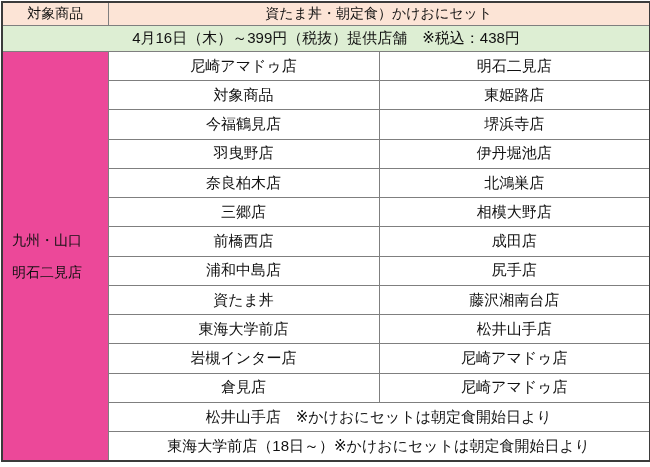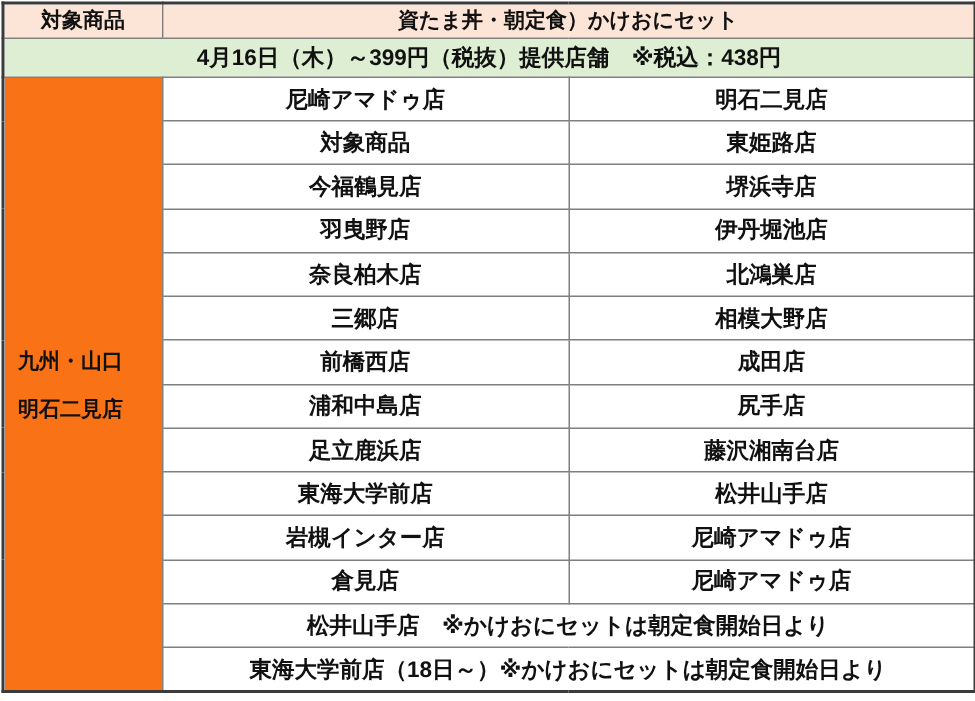--- a/index.html
+++ b/index.html
@@ -20,33 +20,33 @@
     border-collapse:collapse;
     table-layout:fixed;
     width:648px;height:461px;
     margin:1px 0 0 1px;
     border:2px solid var(--outer-border);
   }
   td{
     border:1px solid var(--inner-border);
     text-align:center;
     vertical-align:middle;
-    font-weight:bold;
+    font-weight:normal;
     font-size:15px;
     padding:0 2px;
     overflow:hidden;
     white-space:nowrap;
   }
   tr.r-head{height:23px;}
   tr.r-sub{height:26px;}
   tbody tr{height:29px;}
   td.head{background:var(--header-bg);font-size:14px;}
   td.sub{background:var(--sub-bg);font-size:15px;margin-top:46px;}
   td.region{
-    background:#f97316;
+    background:#ec4899;
     text-align:left;
     padding-left:9px;
     font-size:14px;
     line-height:32px;
     white-space:normal;
   }
 </style>
 </head>
 <body>
 
@@ -96,21 +96,21 @@
       </tr>
       <tr>
         <td>前橋西店</td>
         <td>成田店</td>
       </tr>
       <tr>
         <td>浦和中島店</td>
         <td>尻手店</td>
       </tr>
       <tr>
-        <td>足立鹿浜店</td>
+        <td>資たま丼</td>
         <td>藤沢湘南台店</td>
       </tr>
       <tr>
         <td>東海大学前店</td>
         <td>松井山手店</td>
       </tr>
       <tr>
         <td>岩槻インター店</td>
         <td>尼崎アマドゥ店</td>
       </tr>

